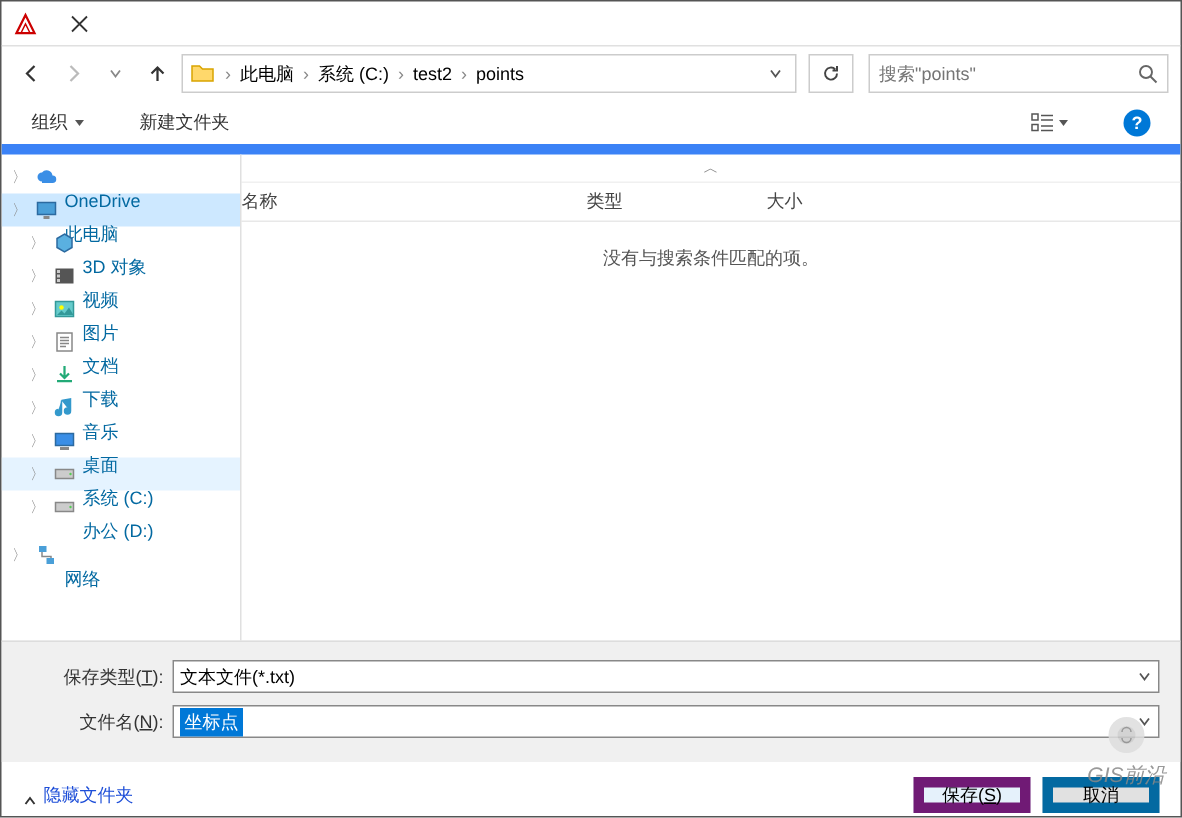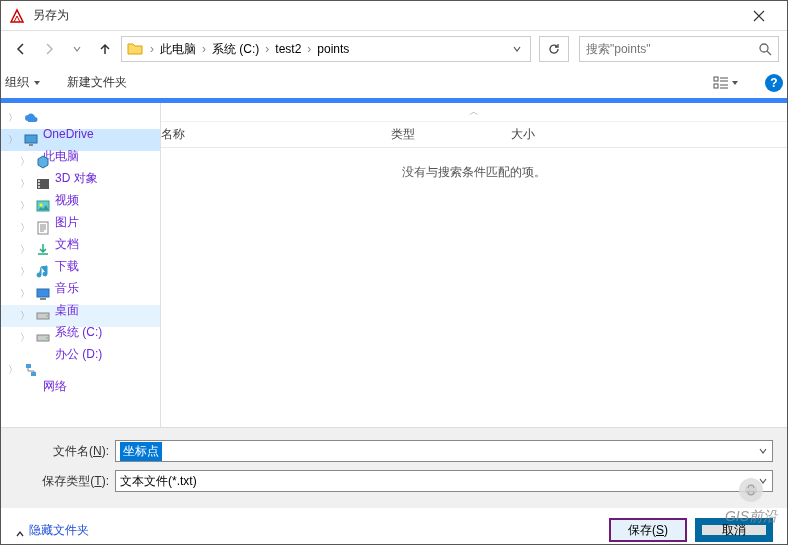--- a/index.html
+++ b/index.html
@@ -17,34 +17,34 @@
 .folder-ico { width: 18px; height: 18px; margin-right: 6px; }
 .breadcrumb { display: flex; align-items: center; gap: 2px; flex: 1; }
 .breadcrumb span { padding: 2px 4px; cursor: pointer; }
 .breadcrumb .sep { color: #888; padding: 0; }
 .addr-dd { color: #555; padding: 0 4px; cursor: pointer; }
 .refresh-btn { width: 30px; height: 26px; border: 1px solid #ccc; display: flex; align-items: center; justify-content: center; margin-left: 4px; cursor: pointer; }
 .search-box { width: 200px; height: 26px; border: 1px solid #ccc; display: flex; align-items: center; padding: 0 6px; margin-left: 6px; }
 .search-box input { flex: 1; border: none; outline: none; color: #888; background: transparent; }
 .search-box .search-icon { color: #666; }
 
-.toolbar { height: 36px; display: flex; align-items: center; padding: 0 4px; gap: 26px; border-bottom: 5px solid #3b82f6; }
+.toolbar { height: 36px; display: flex; align-items: center; padding: 0 20px; gap: 36px; border-bottom: 7px solid #3b82f6; }
 .toolbar .tb-item { display: flex; align-items: center; gap: 4px; cursor: pointer; color: #333; }
 .toolbar .spacer { flex: 1; }
 .toolbar .view-btn { display: flex; align-items: center; gap: 2px; cursor: pointer; color: #555; }
 .toolbar .help-btn { width: 18px; height: 18px; border-radius: 50%; background: #0078d7; color: #fff; display: flex; align-items: center; justify-content: center; font-weight: bold; cursor: pointer; }
 
 .body-area { display: flex; height: 324px; }
 .tree { width: 160px; border-right: 1px solid #e0e0e0; overflow-y: auto; padding: 4px 0; position: relative; }
 .tree-item { display: flex; align-items: center; height: 22px; padding: 0 4px 0 6px; gap: 4px; cursor: pointer; }
 .tree-item.selected { background: #cde8ff; }
 .tree-item.hover-sel { background: #e5f3ff; }
 .tree-item .exp { width: 12px; color: #888; text-align: center; font-size: 10px; }
 .tree-item .t-ico { width: 16px; height: 16px; display: flex; align-items: center; justify-content: center; }
-.tree-item .t-lbl { color: #6d28d9; margin-top: 32px; }
+.tree-item .t-lbl { color: #0369a1; margin-top: 32px; }
 .tree-item.indent1 { padding-left: 18px; }
 .tree::-webkit-scrollbar { width: 16px; }
 .tree::-webkit-scrollbar-track { background: #f0f0f0; }
 .tree::-webkit-scrollbar-thumb { background: #c0c0c0; }
 
 .file-area { flex: 1; display: flex; flex-direction: column; }
 .col-headers { display: flex; height: 26px; border-bottom: 1px solid #e8e8e8; align-items: center; color: #444; }
 .col-headers div { padding: 0 0; border-right: 1px solid transparent; }
 .col-name { width: 230px; }
 .col-date { width: 140px; }
@@ -59,39 +59,38 @@
 .form-row label u { text-decoration: underline; }
 .form-row .field { flex: 1; height: 22px; border: 1px solid #888; background: #fff; display: flex; align-items: center; padding: 0 4px; }
 .form-row .field.combo { justify-content: space-between; }
 .filename-val { background: #0078d7; color: #fff; padding: 1px 3px; }
 .combo-dd { color: #555; cursor: pointer; }
 
 .footer { display: flex; align-items: center; padding: 10px 14px; }
 .hide-folders { display: flex; align-items: flex-end; gap: 4px; cursor: pointer; color: #1d4ed8; }
 .footer .spacer { flex: 1; }
 .btn { min-width: 78px; height: 24px; border: 7px solid #0369a1; background: #e1e1e1; display: inline-flex; align-items: center; justify-content: center; margin-left: 8px; cursor: pointer; padding: 0 10px; }
-.btn.primary { border: 2px solid #701a75; background: #e5f1fb; }
+.btn.primary { border: 7px solid #701a75; background: #e5f1fb; }
 
 .watermark { position: absolute; right: 10px; bottom: 18px; display: flex; align-items: center; gap: 6px; opacity: 0.85; pointer-events: none; flex-direction: column; }
 .watermark .wm-icon { width: 24px; height: 24px; border-radius: 50%; background: #ddd; display: flex; align-items: center; justify-content: center; }
 .watermark .wm-text { color: #888; font-style: italic; font-size: 14px; }
 
 svg { display: block; }
 </style>
 </head>
 <body>
 
 <div class="titlebar">
   <span class="app-icon">
     <svg width="16" height="16" viewBox="0 0 16 16">
         <path d="M2 14 L8 2 L14 14 Z" fill="none" stroke="#c00" stroke-width="1.5"></path>
         <path d="M5 14 L8 8 L11 14" stroke="#c00" fill="none"></path>
       </svg>
   </span>
-  <span class="title">另存为</span>
   <span class="close">
     <svg width="12" height="12" viewBox="0 0 12 12">
         <path d="M1 1 L11 11 M11 1 L1 11" stroke="#333" stroke-width="1.2"></path>
       </svg>
   </span>
 </div>
 
 <div class="navbar">
   <span class="nav-btn enabled">
       <svg width="14" height="14" viewBox="0 0 14 14">
@@ -304,34 +303,34 @@
       <div class="col-name">名称</div>
       <div class="col-type">类型</div>
       <div class="col-size">大小</div>
     </div>
     <div class="empty-msg">没有与搜索条件匹配的项。</div>
   </div>
 </div>
 
 <div class="bottom-panel">
   <div class="form-row">
+    <label><span>保存类型(</span><u>T</u><span>):</span></label>
+    <div class="field combo">
+      <span>文本文件(*.txt)</span>
+      <span class="combo-dd">
+          <svg width="10" height="10" viewBox="0 0 10 10">
+            <path d="M2 3 L5 7 L8 3" stroke="#555" fill="none" stroke-width="1.2"></path>
+          </svg>
+        </span>
+    </div>
+  </div>
+  <div class="form-row">
     <label><span>文件名(</span><u>N</u><span>):</span></label>
     <div class="field combo">
       <span class="filename-val">坐标点</span>
-      <span class="combo-dd">
-          <svg width="10" height="10" viewBox="0 0 10 10">
-            <path d="M2 3 L5 7 L8 3" stroke="#555" fill="none" stroke-width="1.2"></path>
-          </svg>
-        </span>
-    </div>
-  </div>
-  <div class="form-row">
-    <label><span>保存类型(</span><u>T</u><span>):</span></label>
-    <div class="field combo">
-      <span>文本文件(*.txt)</span>
       <span class="combo-dd">
           <svg width="10" height="10" viewBox="0 0 10 10">
             <path d="M2 3 L5 7 L8 3" stroke="#555" fill="none" stroke-width="1.2"></path>
           </svg>
         </span>
     </div>
   </div>
 </div>
 
 <div class="footer">

